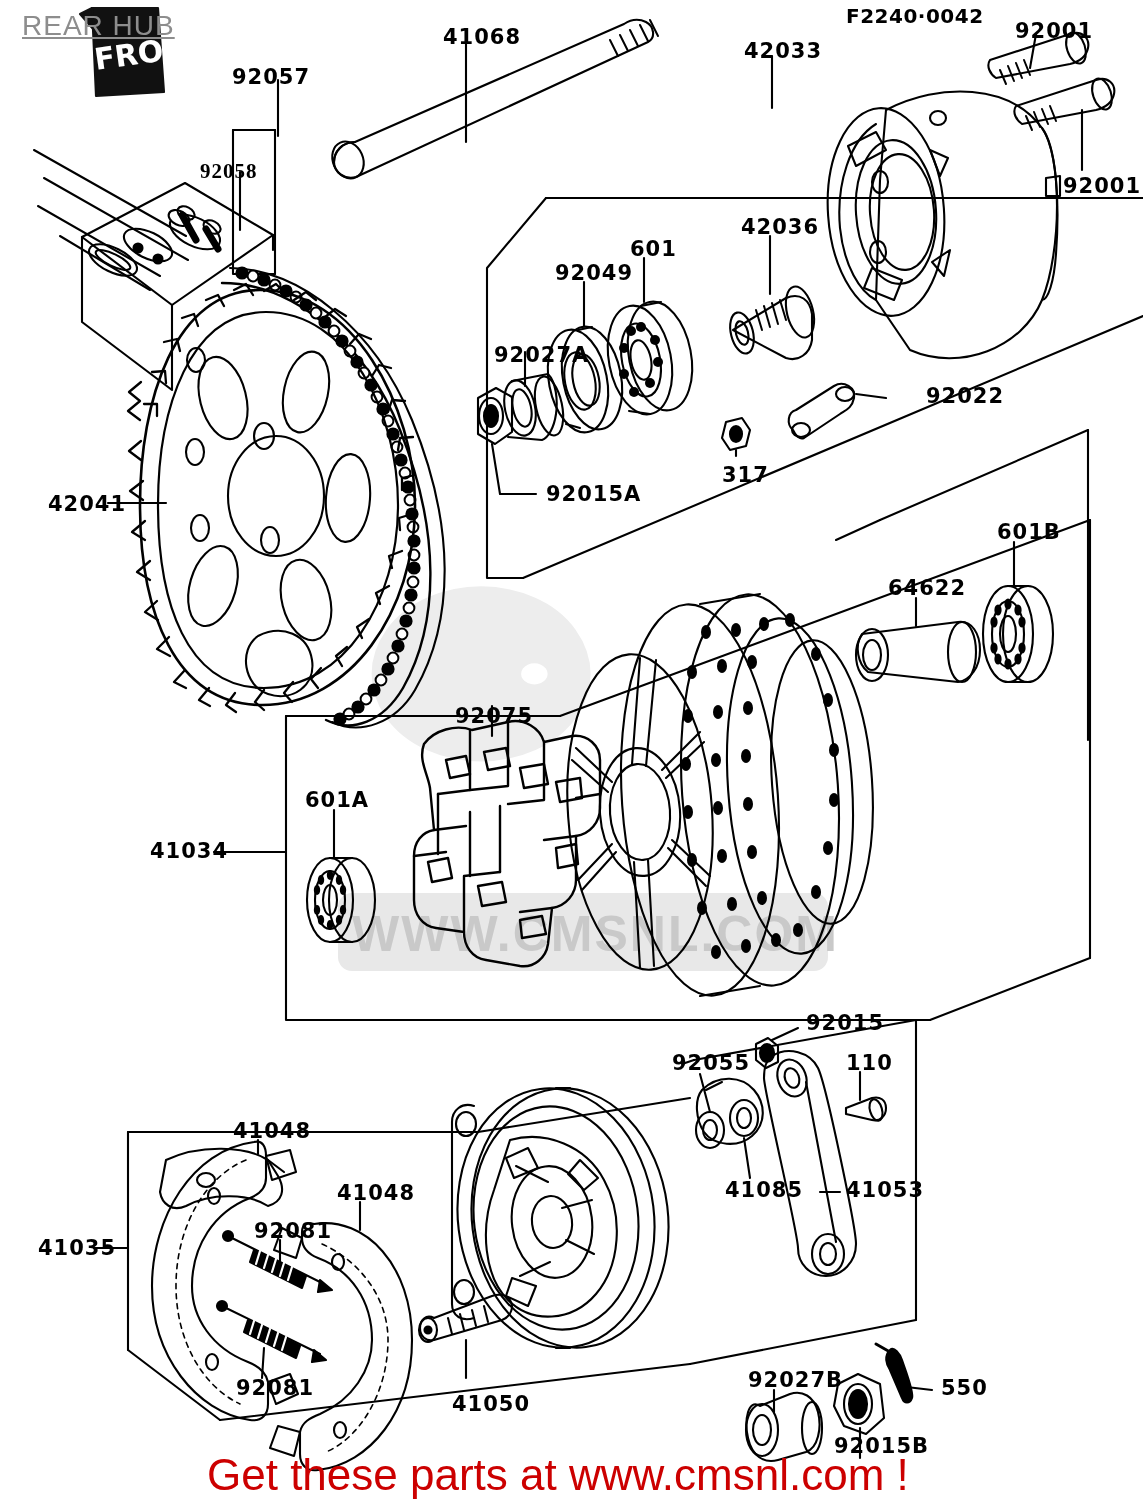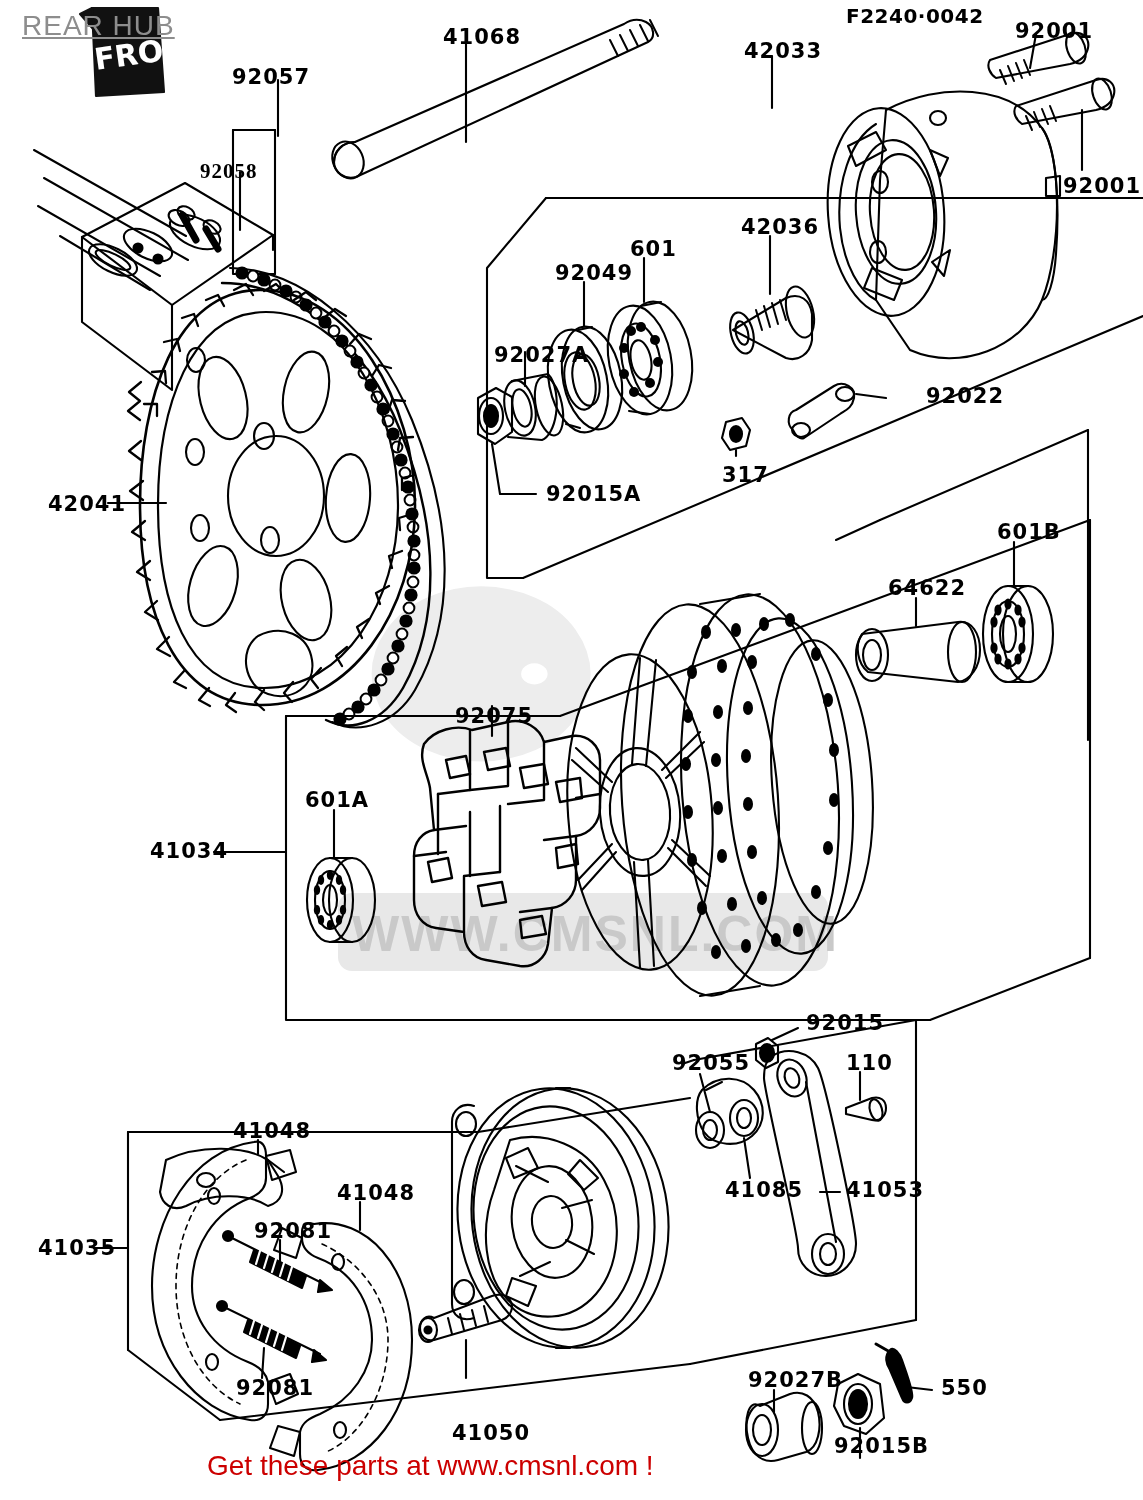--- a/index.html
+++ b/index.html
@@ -5,21 +5,21 @@
   html,body{margin:0;padding:0;background:#fff;}
   body{font-family:"Liberation Sans",sans-serif;}
   #page{position:relative;width:1143px;height:1500px;background:#ffffff;overflow:hidden;}
   #art{position:absolute;left:0;top:0;width:1143px;height:1500px;}
   .lbl{position:absolute;font-family:"DejaVu Sans",sans-serif;font-weight:bold;
        font-size:21px;color:#000;letter-spacing:1px;white-space:nowrap;line-height:1;}
   .title{position:absolute;font-family:"Liberation Sans",sans-serif;font-size:28px;
          color:#8d8d8d;letter-spacing:1px;white-space:nowrap;font-weight:400;text-decoration:underline;}
   .drawno{position:absolute;font-family:"DejaVu Sans",sans-serif;font-weight:bold;
           font-size:20px;color:#000;letter-spacing:0.5px;white-space:nowrap;}
-  .promo{position:absolute;font-family:"Liberation Sans",sans-serif;font-size:28px;
+  .promo{position:absolute;font-family:"Liberation Sans",sans-serif;font-size:44px;
          color:#cc0000;white-space:nowrap;letter-spacing:0px;}
   .wm{position:absolute;font-family:"Liberation Sans",sans-serif;font-weight:bold;
       color:#e2e2e2;white-space:nowrap;pointer-events:none;}
 </style>
 </head>
 <body>
 
 <div id="page">
 
   <div class="wm" style="left:378px;top:545px;font-size:230px;color:#ededed;transform:scaleX(1.25);">⚈</div>
@@ -685,20 +685,20 @@
   <div class="lbl" style="left:806px;top:1013px;">92015</div>
   <div class="lbl" style="left:672px;top:1053px;">92055</div>
   <div class="lbl" style="left:846px;top:1053px;">110</div>
   <div class="lbl" style="left:725px;top:1180px;">41085</div>
   <div class="lbl" style="left:846px;top:1180px;">41053</div>
   <div class="lbl" style="left:233px;top:1121px;">41048</div>
   <div class="lbl" style="left:337px;top:1183px;">41048</div>
   <div class="lbl" style="left:38px;top:1238px;">41035</div>
   <div class="lbl" style="left:254px;top:1221px;">92081</div>
   <div class="lbl" style="left:236px;top:1378px;">92081</div>
-  <div class="lbl" style="left:452px;top:1423px;">41050</div>
+  <div class="lbl" style="left:452px;top:1394px;">41050</div>
   <div class="lbl" style="left:748px;top:1370px;">92027B</div>
   <div class="lbl" style="left:834px;top:1436px;text-align:right;">92015B</div>
   <div class="lbl" style="left:941px;top:1378px;">550</div>
 
   <div class="promo" style="left:207px;top:1450px;">Get these parts at www.cmsnl.com !</div>
 
 </div>
 
 </body></html>

